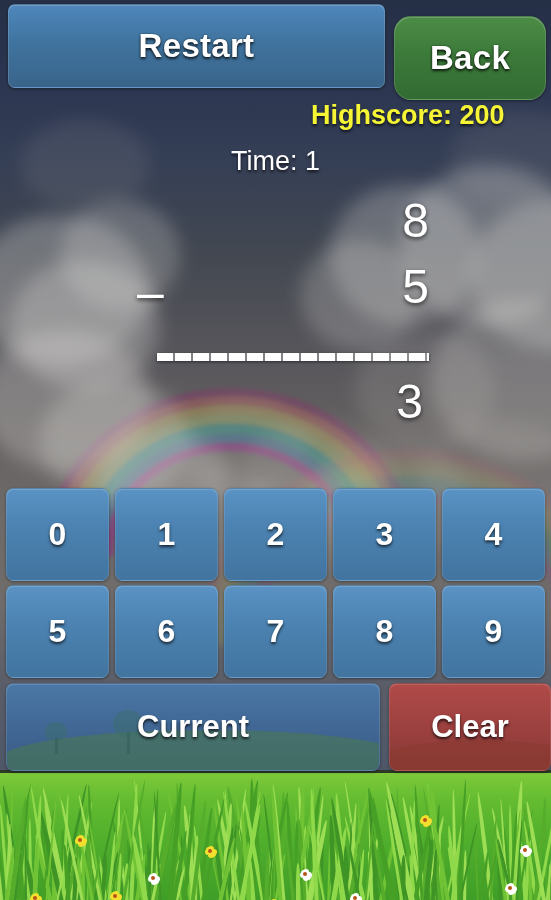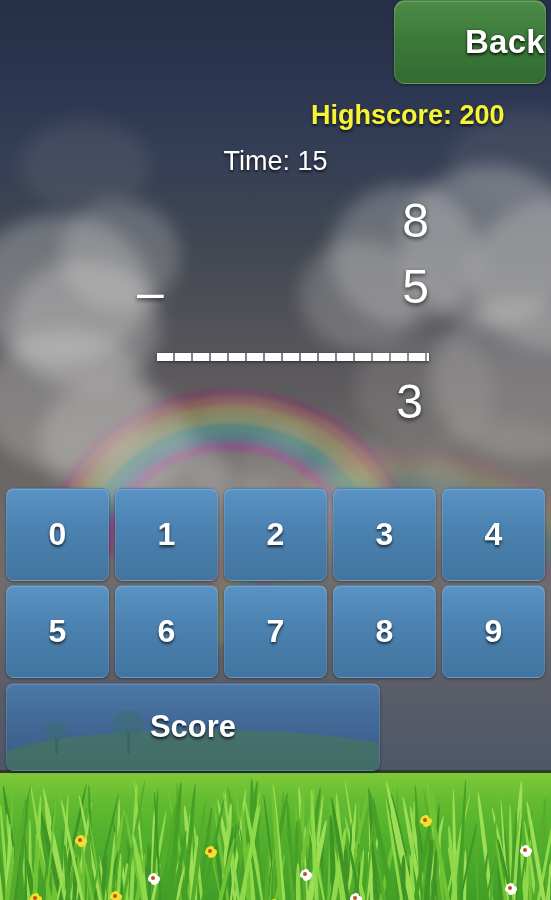--- a/index.html
+++ b/index.html
@@ -82,26 +82,26 @@
 
   .btn-restart {
     position:absolute; left:8px; top:4px; width:377px; height:84px;
     border-radius:7px;
     background:linear-gradient(180deg,#4f87bd 0%, #40749f 45%, #39648a 100%);
     border:1px solid rgba(255,255,255,0.14);
     box-shadow:0 1px 3px rgba(0,0,0,0.45), inset 0 1px 0 rgba(255,255,255,0.18);
     display:flex; align-items:center; justify-content:center;
   }
   .btn-back {
-    position:absolute; left:394px; top:0; width:152px; height:84px;
-    border-radius:11px;
+    position:absolute; left:394px; top:16px; width:152px; height:84px;
+    border-radius:17px;
     background:linear-gradient(180deg,#4c8c46 0%, #3c7a3a 45%, #336b32 100%);
     border:1px solid rgba(255,255,255,0.14);
     box-shadow:0 1px 3px rgba(0,0,0,0.45), inset 0 1px 0 rgba(255,255,255,0.18);
-    display:flex; align-items:center; justify-content:flex-end;
+    display:flex; align-items:center; justify-content:center;
   }
   .btn-label-big {
     font-size:33px; font-weight:bold; color:#fff;
     text-shadow:0 2px 3px rgba(0,0,0,0.75), 0 0 2px rgba(0,0,0,0.5);
     letter-spacing:0.3px;
   }
 
   
   #scorebar { position:absolute; left:0; top:100px; width:551px; height:38px; }
   .score-cur {
@@ -635,30 +635,33 @@
           <i style="left: 3px; top: 6px; background: rgb(255, 255, 255);"></i>
           <i style="left: 1px; top: 1px; background: rgb(255, 255, 255);"></i>
           <i style="left: 5px; top: 5px; background: rgb(255, 255, 255);"></i>
           <i class="core"></i>
         </div>
       </div>
   </div>
 </div>
 
 <div id="header">
+  <div class="btn-restart">
+    <span class="btn-label-big">Restart</span>
+  </div>
   <div class="btn-back">
     <span class="btn-label-big">Back</span>
   </div>
 </div>
 
 <div id="scorebar">
   <div class="score-high">Highscore: 200</div>
 </div>
 <div id="timerow">
-  <span class="time-txt">Time: 15</span>
+  <span class="time-txt">Time: 1</span>
 </div>
 
 <div id="problem">
   <div class="operand op-top">8</div>
   <div class="op-sign">–</div>
   <div class="operand op-bottom">5</div>
   <div class="rule"></div>
   <div class="answer-val">3</div>
 </div>
 
@@ -683,15 +686,19 @@
   <div class="btn-answer">
     <div class="hill"></div>
     <div class="tree" style="left:36px;width:26px;height:34px;">
       <div class="crown" style="width:22px;height:20px;margin-left:-11px;bottom:12px;"></div>
       <div class="trunk" style="height:16px;"></div>
     </div>
     <div class="tree" style="left:104px;width:34px;height:48px;">
       <div class="crown" style="width:30px;height:28px;margin-left:-15px;bottom:16px;"></div>
       <div class="trunk" style="height:22px;"></div>
     </div>
-    <span class="act-label">Score</span>
+    <span class="act-label">Current</span>
+  </div>
+  <div class="btn-clear">
+    <div class="hill"></div>
+    <span class="act-label">Clear</span>
   </div>
 </div>
 
 </body></html>

